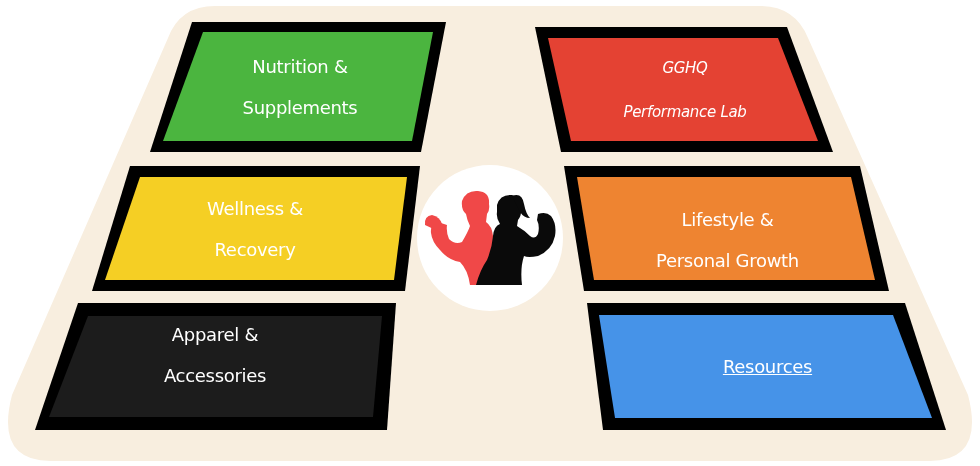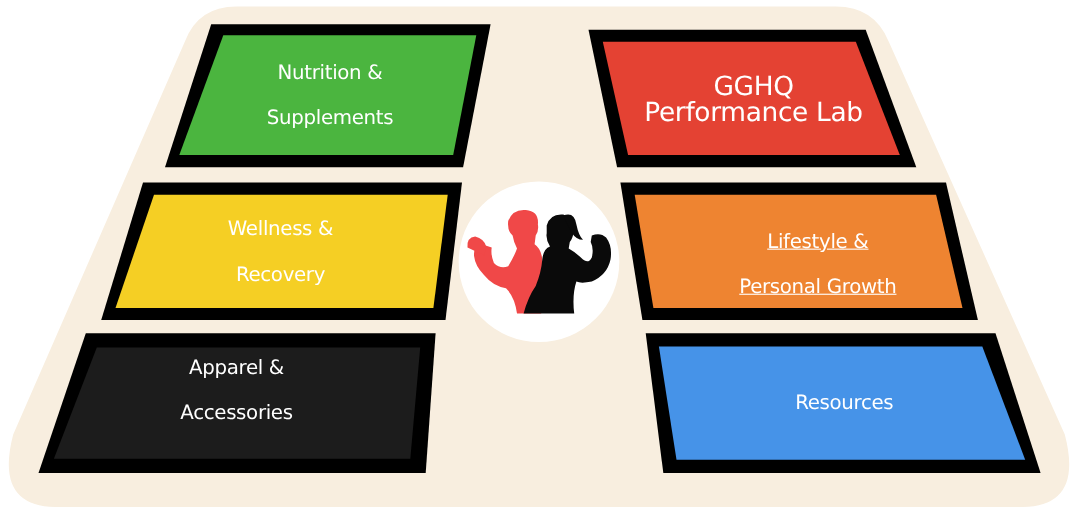--- a/index.html
+++ b/index.html
@@ -3,21 +3,21 @@
   <meta charset="utf-8">
   <style>
     html, body { margin: 0; padding: 0; background: #ffffff; }
     body { width: 980px; height: 466px; position: relative; overflow: hidden;
            font-family: "DejaVu Sans", sans-serif; }
     #stage { position: absolute; left: 0; top: 0; width: 980px; height: 466px; }
     .tile { position: absolute; display: flex; align-items: center; justify-content: center;
             text-align: center; color: #ffffff; cursor: pointer; }
     .tile-label { font-family: "DejaVu Sans", sans-serif; font-size: 18px; line-height: 41px;
                   font-weight: normal; white-space: pre-line; letter-spacing: -0.3px; }
-    .tile-label.small { font-size: 24px; line-height: 24px; }
+    .tile-label.small { font-size: 15px; line-height: 44px; font-style: italic; }
   </style>
 </head>
 <body>
 
 <svg id="stage" viewBox="0 0 980 466" width="980" height="466" xmlns="http://www.w3.org/2000/svg">
 
   <path id="bgpanel" d="M 215 6 L 760 6 Q 795 6 808 38 L 968 395 Q 985 460 930 461 L 50 461 Q -5 460 12 395 L 168 38 Q 180 6 215 6 Z" fill="#f8eedf"></path>
 
   <g>
     <polygon points="192,22 446,22 421,152 150,152" fill="#000000"></polygon>
@@ -69,23 +69,23 @@
 Supplements</span>
 </div>
 <div class="tile" style="left:555px; top:38px; width:260px; height:103px;">
   <span class="tile-label small">GGHQ
 Performance Lab</span>
 </div>
 <div class="tile" style="left:110px; top:177px; width:290px; height:103px;">
   <span class="tile-label">Wellness &amp;
 Recovery</span>
 </div>
-<div class="tile" style="left:596px; top:177px; width:295px; height:125px;text-decoration:underline;">
+<div class="tile" style="left:580px; top:177px; width:295px; height:125px;">
   <span class="tile-label">Lifestyle &amp;
 Personal Growth</span>
 </div>
 <div class="tile" style="left:55px; top:304px; width:320px; height:101px;">
   <span class="tile-label">Apparel &amp;
 Accessories</span>
 </div>
-<div class="tile" style="left:610px; top:315px; width:315px; height:103px;">
+<div class="tile" style="left:610px; top:315px; width:315px; height:103px;text-decoration:underline;">
   <span class="tile-label">Resources</span>
 </div>
 
 </body></html>

